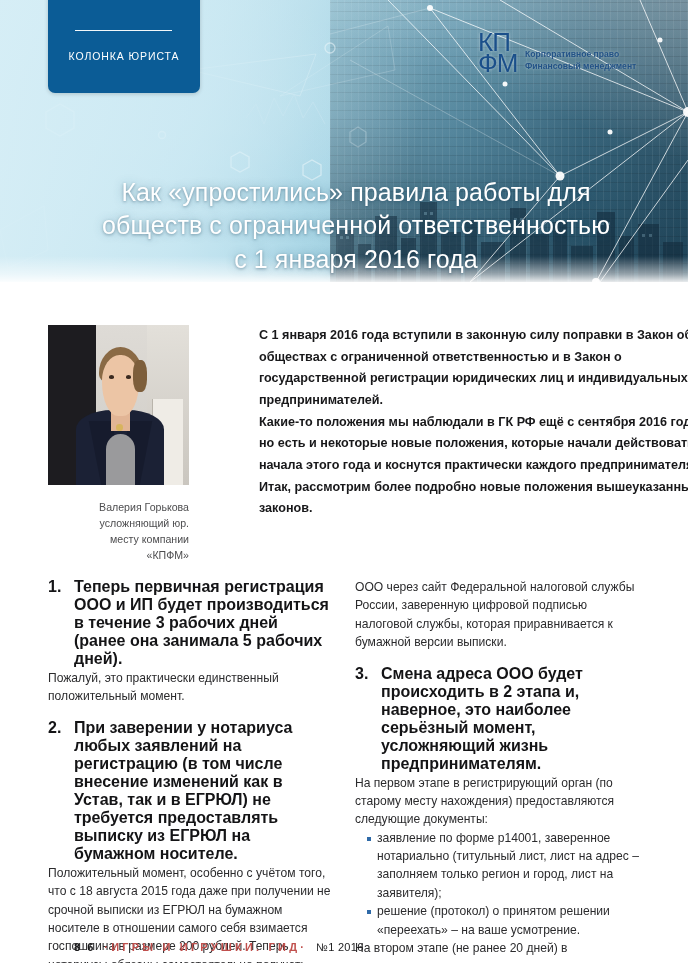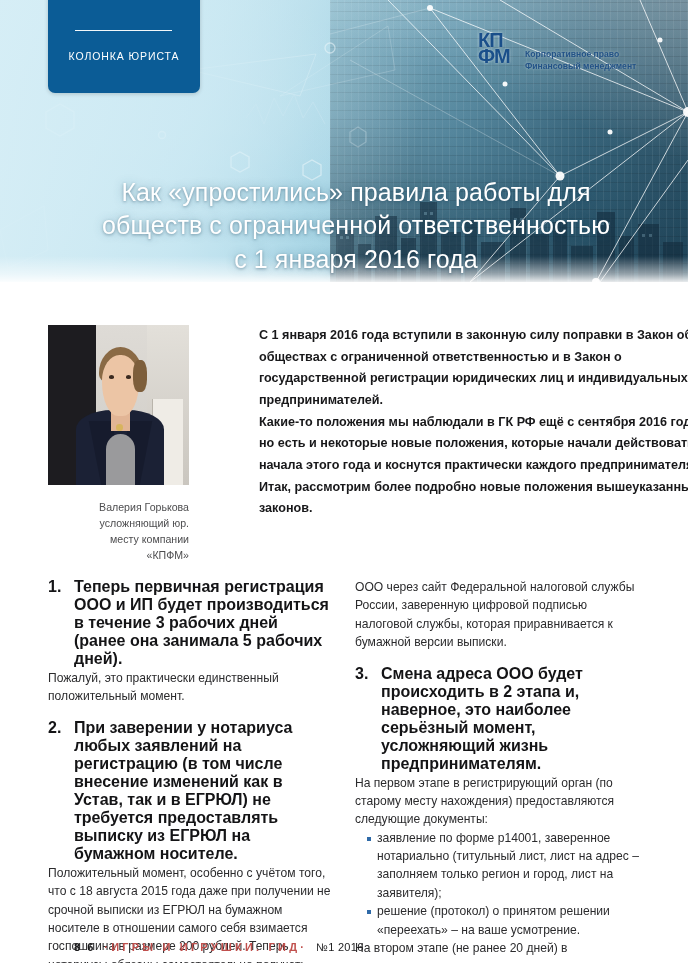--- a/index.html
+++ b/index.html
@@ -107,24 +107,24 @@
 
   
   .logo-wrap {
     position: absolute;
     left: 478px; top: 32px;
     z-index: 7;
   }
   .logo-mark {
     position:absolute; left:0; top:0;
     font-family: "Liberation Sans", sans-serif;
-    font-weight: 700;
+    font-weight: 400;
     color: #1a4f8a;
     line-height: .82;
-    font-size: 20px;
+    font-size: 26px;
     letter-spacing: -1px;
     text-shadow: 0 0 3px rgba(255,255,255,.55);
   }
   .logo-text {
     position:absolute; left: 47px; top: 16px;
     color:#1e4f86;
     font-size: 8.6px;
     font-weight: 700;
     line-height: 1.45;
     white-space: nowrap;

